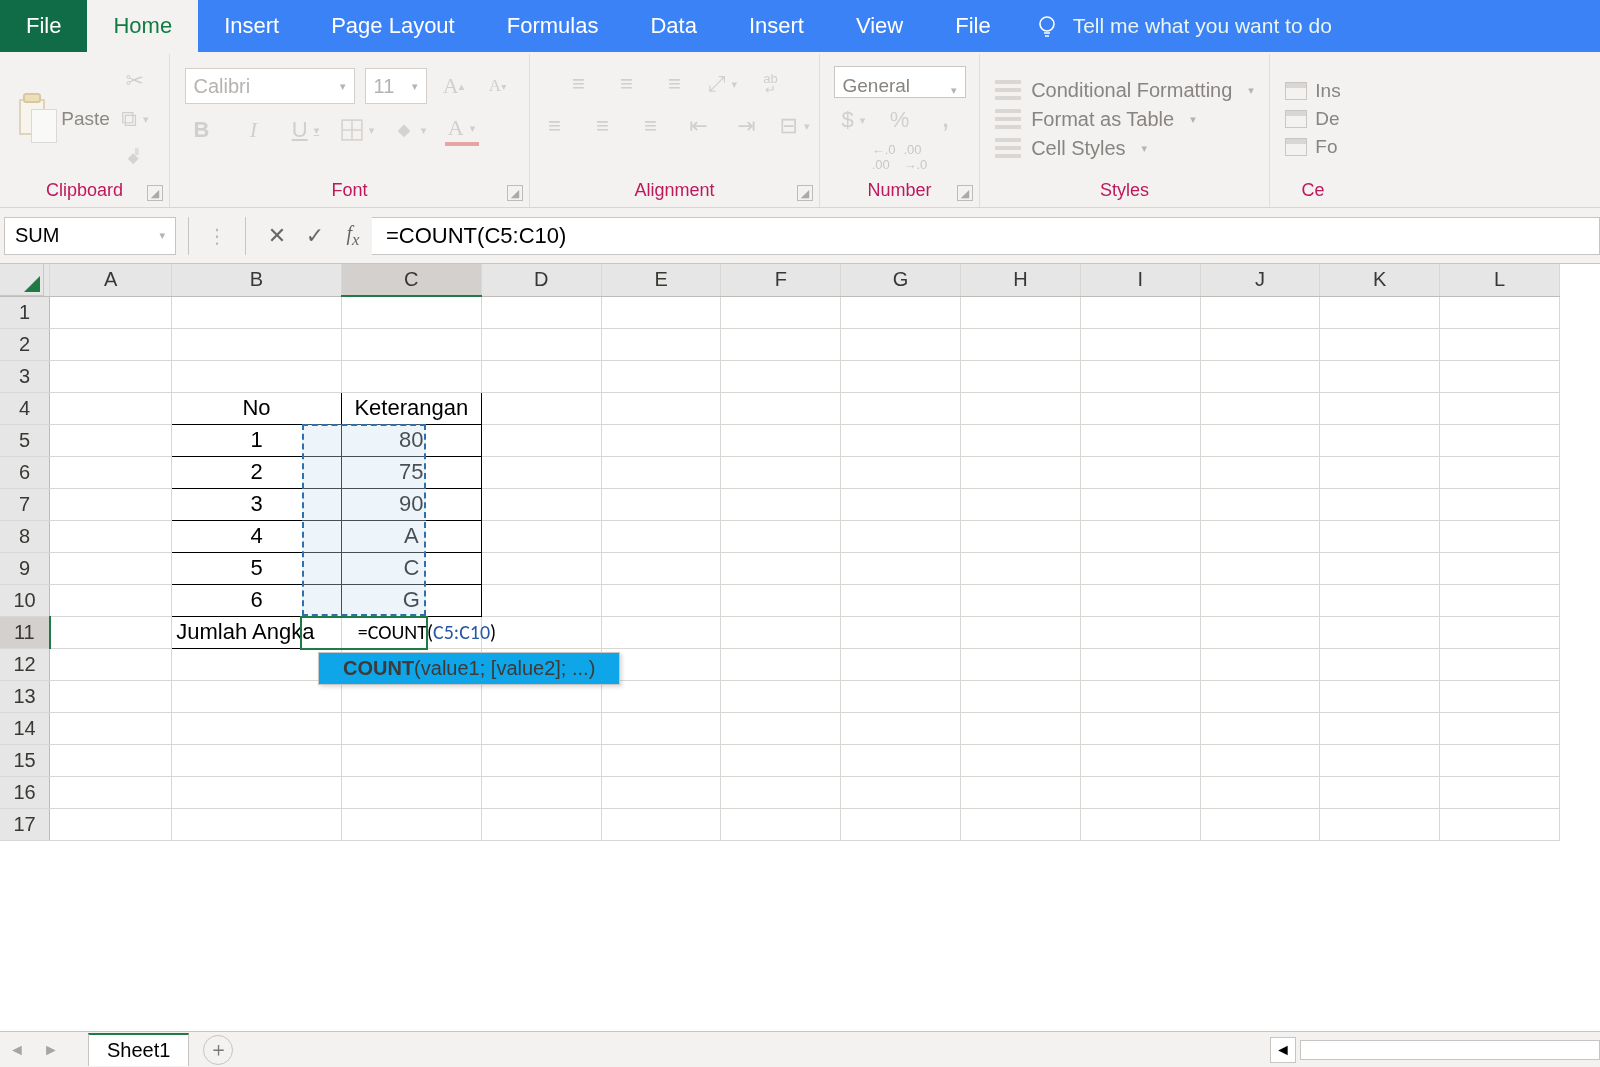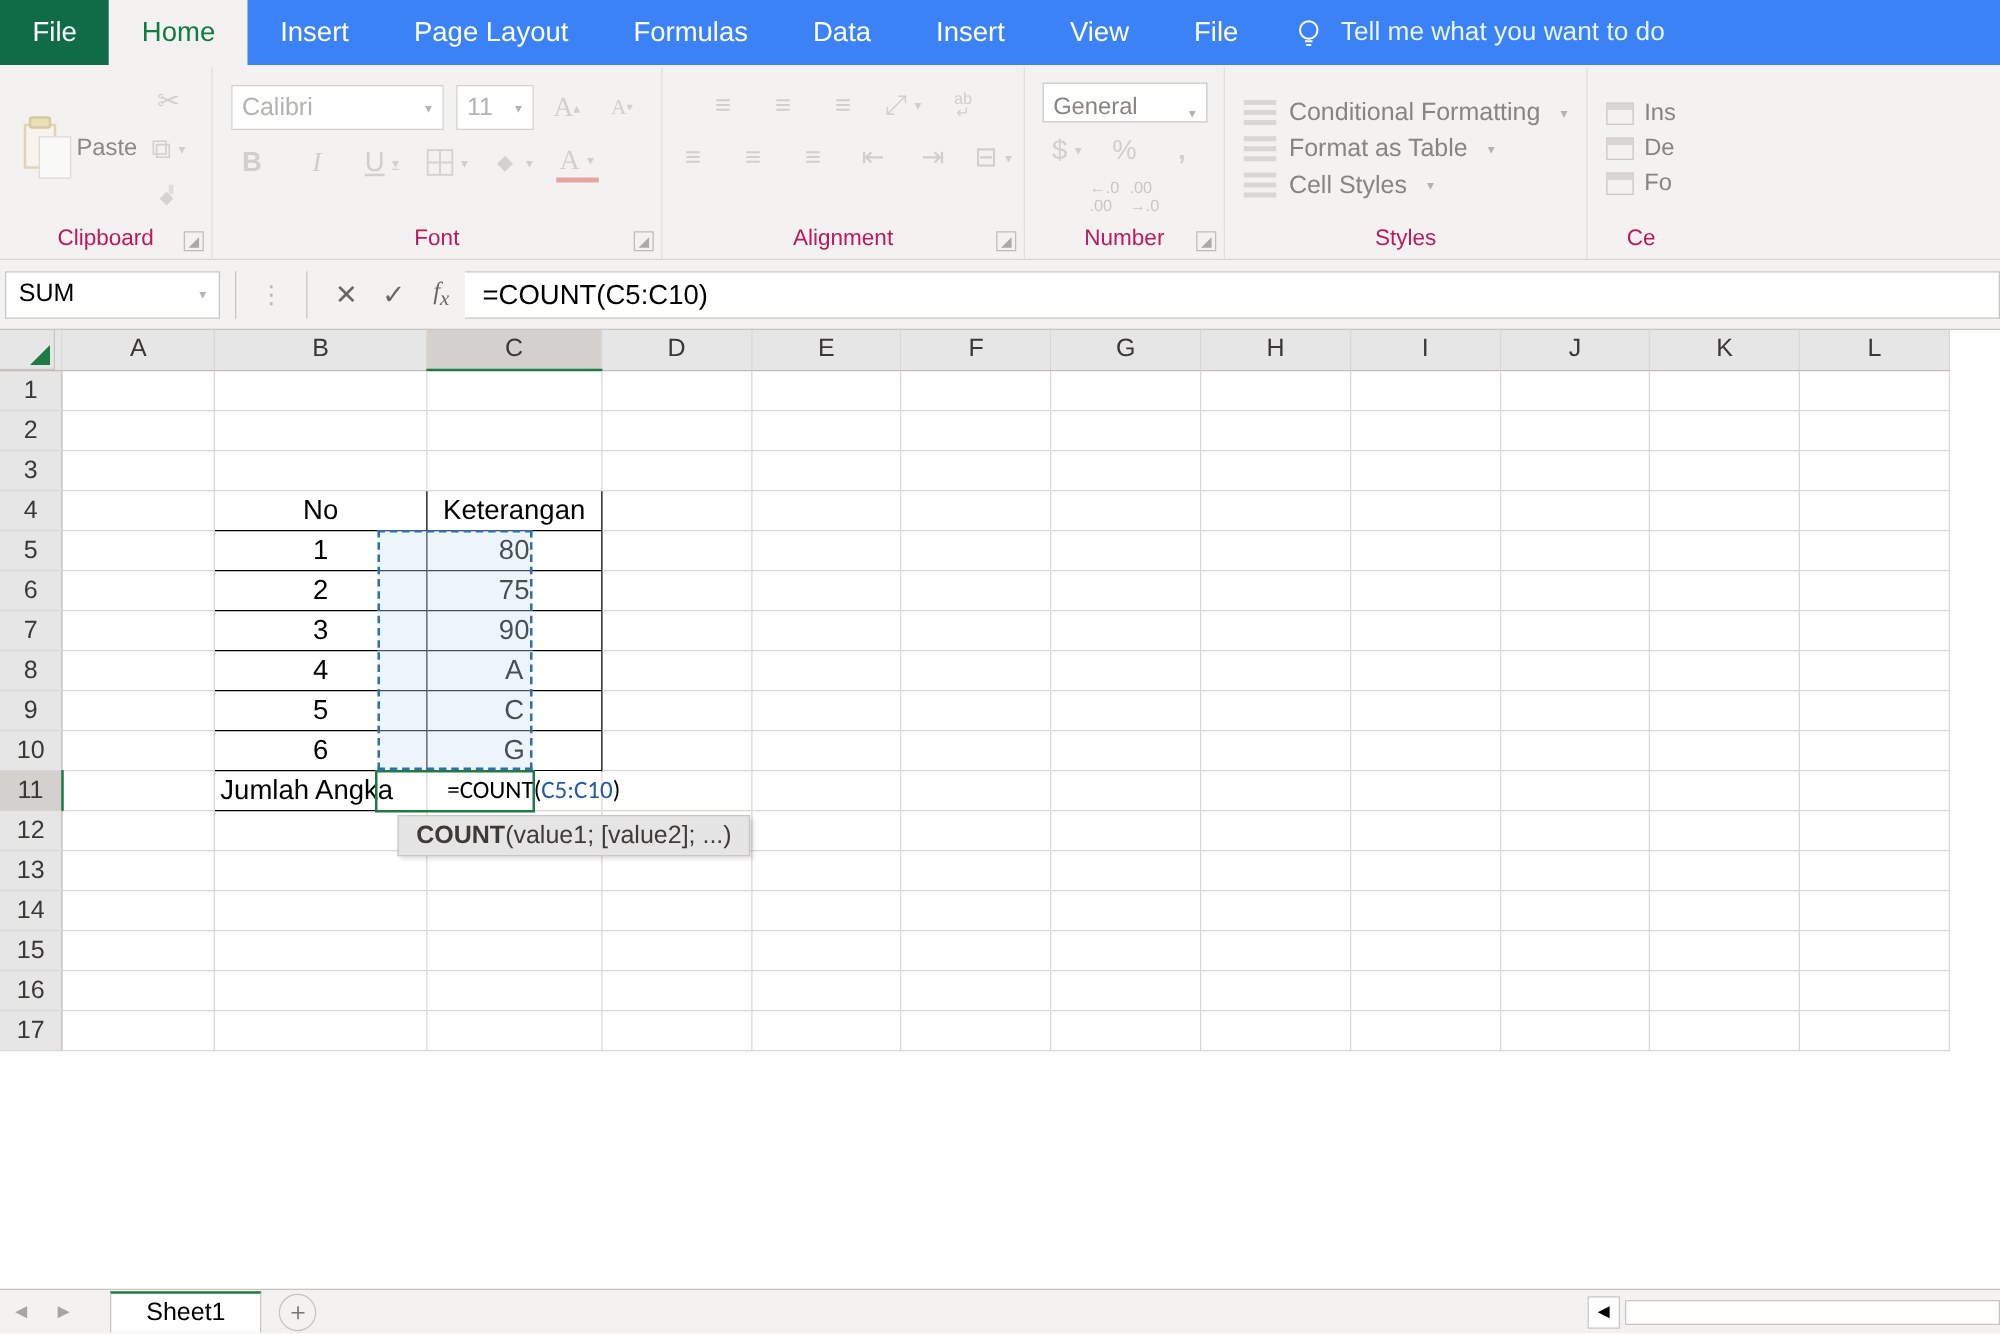--- a/index.html
+++ b/index.html
@@ -226,45 +226,45 @@
   .cell-edit {
     font-family: "Calibri","Segoe UI",sans-serif;
     font-size: 22px;
     text-align: left;
     padding-left: 4px;
   }
 
   
   .func-tip {
     position:absolute;
-    background:#e5e5e5;
+    background:#0ea5e9;
     border:1px solid #c9c6c3;
     box-shadow: 2px 2px 4px rgba(0,0,0,.15);
     font-size:20px;
-    padding: 4px 14px;
+    padding: 4px 24px;
     color:#3d3a38;
   }
   .func-tip b { font-weight:700; }
 
   
   .sheettabs {
     height:36px;
     border-top:1px solid #c7c4c1;
     background:#f3f2f1;
     display:flex;
     align-items:center;
     gap:0;
   }
   .navarrow {
     width:34px; height:32px; display:flex; align-items:center; justify-content:center;
     color:#a8a4a1; font-size:16px; cursor:pointer;
   }
   .stab {
     border:1px solid #c7c4c1; border-bottom:none;
-    background:#fff; padding: 4px 28px; font-size:20px;
+    background:#fff; padding: 4px 18px; font-size:20px;
     border-top:2px solid #1f7a45;
     margin-left:20px;
     cursor:pointer;
   }
   .newsheet {
     width:30px; height:30px; border:1px solid #c7c4c1; border-radius:50%;
     display:flex; align-items:center; justify-content:center;
     color:#7a7673; margin-left:14px; font-size:20px; cursor:pointer;
   }
   .hscroll { margin-left:auto; display:flex; align-items:center; }

